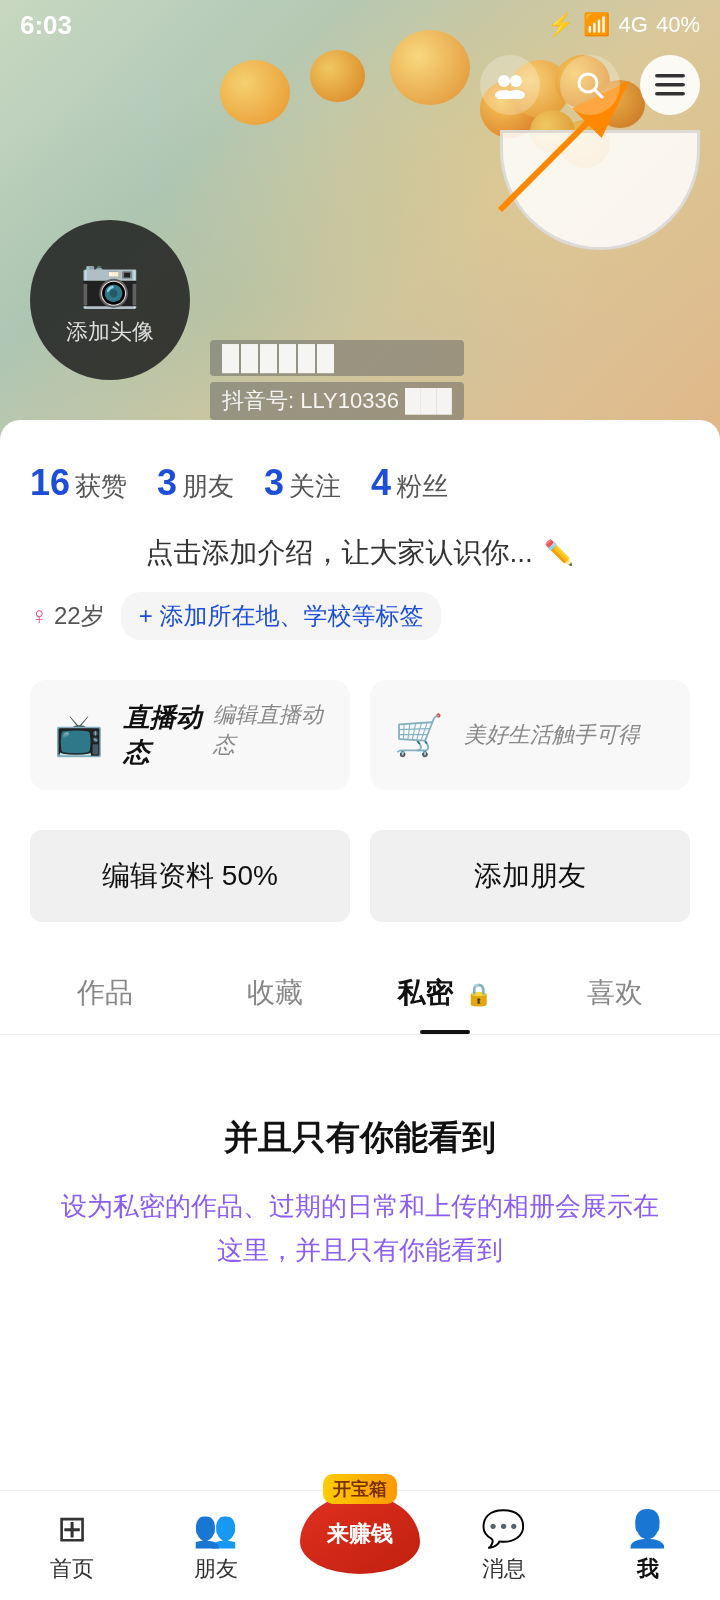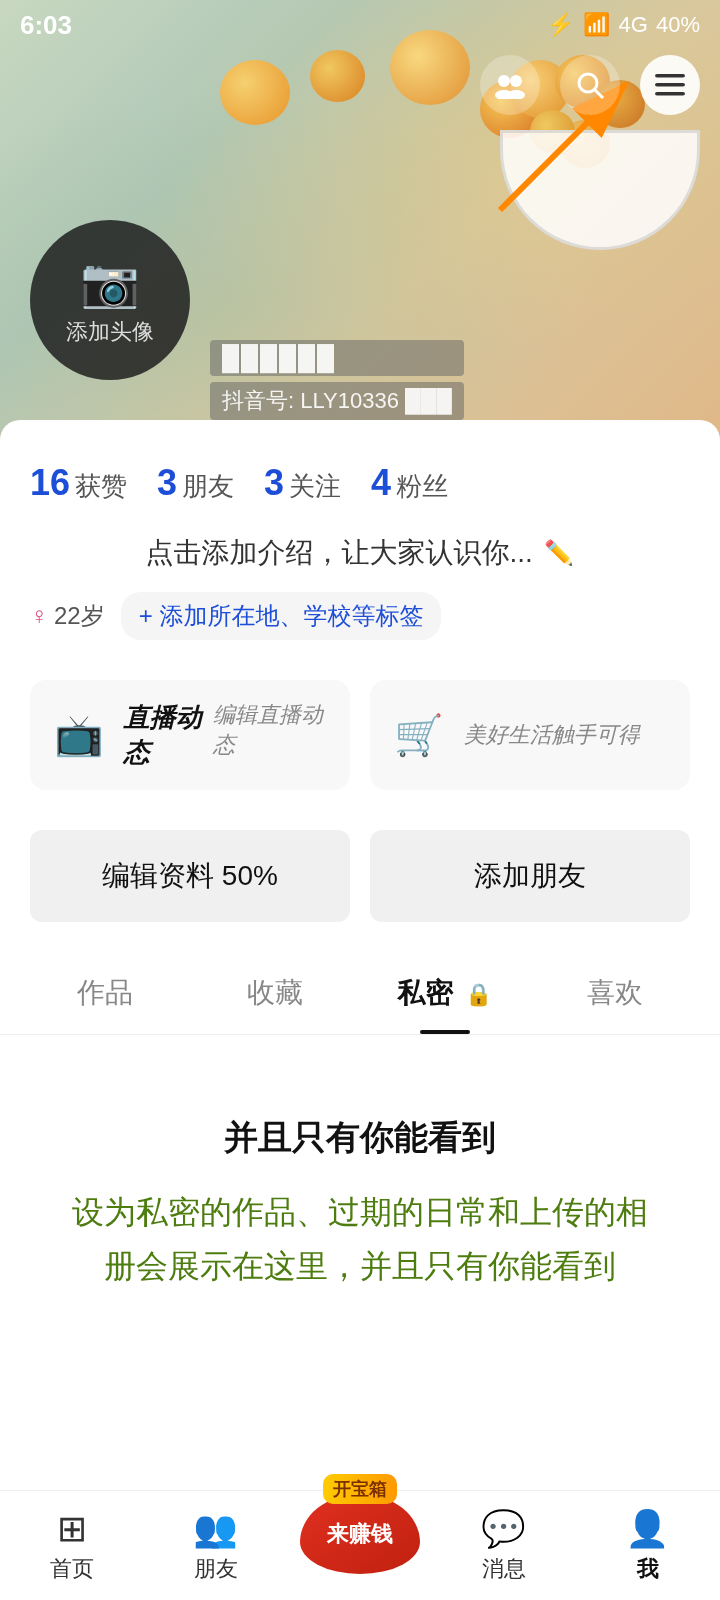--- a/index.html
+++ b/index.html
@@ -350,22 +350,22 @@
       padding: 80px 60px 60px;
       text-align: center;
     }
     .empty-title {
       font-size: 34px;
       font-weight: 600;
       color: #111;
       margin-bottom: 24px;
     }
     .empty-desc {
-      font-size: 32px;
-      color: #4d7c0f;
+      font-size: 26px;
+      color: #8b5cf6;
       line-height: 1.7;
       font-family: Liberation Serif, serif;
     }
 
     
     .bottom-nav {
       position: fixed;
       bottom: 0;
       left: 0;
       width: 720px;

